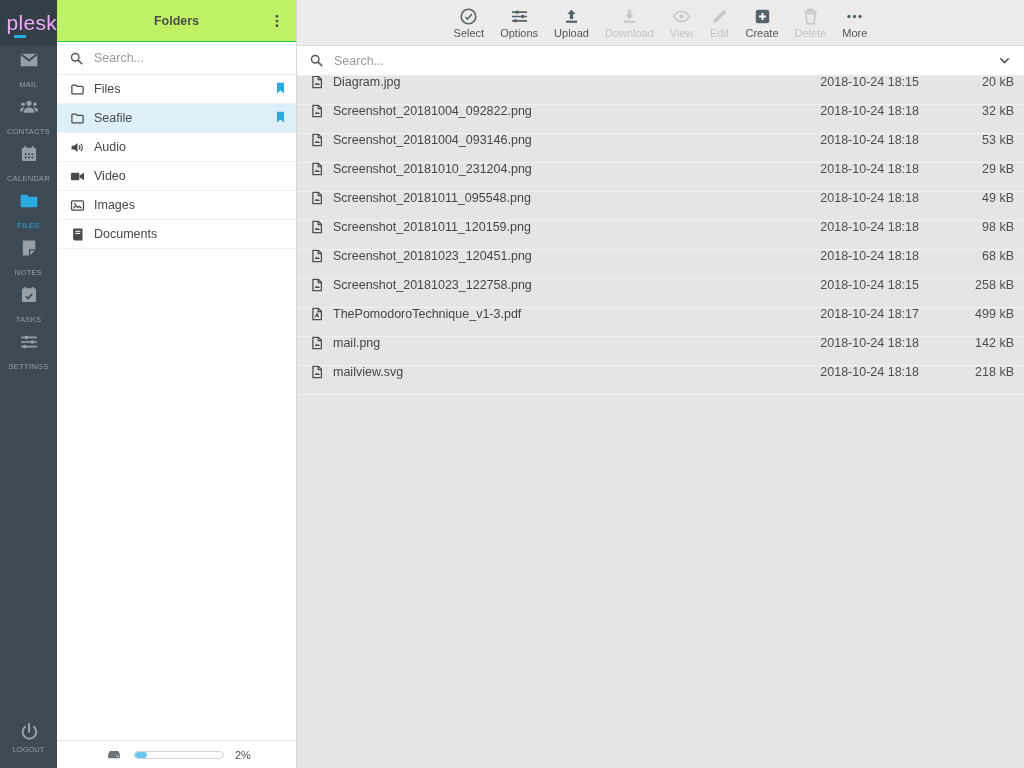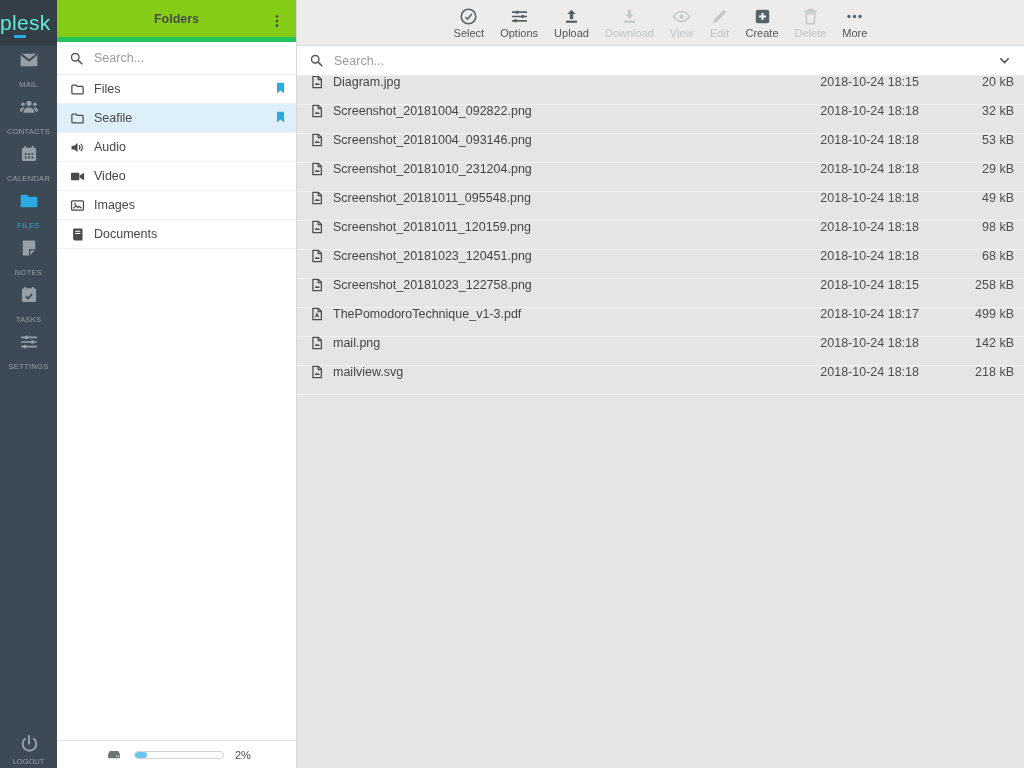--- a/index.html
+++ b/index.html
@@ -1,36 +1,36 @@
 <!DOCTYPE html>
 <html><head>
 <meta charset="utf-8">
 <style>
   html,body{width:1024px;height:768px;margin:0;overflow:hidden;background:#fff;}
   *{box-sizing:border-box;}
   .app{display:flex;width:1024px;height:768px;font-family:"Liberation Sans",sans-serif;}
 
   
   .sidebar{width:57px;background:#3b4a54;display:flex;flex-direction:column;flex-shrink:0;}
-  .logo{height:46px;background:#333e47;color:#5eead4;font-size:21px;font-weight:400;
-        display:flex;align-items:center;justify-content:flex-start;position:relative;letter-spacing:.3px;}
+  .logo{height:46px;background:#333e47;color:#f0abfc;font-size:21px;font-weight:400;
+        display:flex;align-items:center;justify-content:flex-end;position:relative;letter-spacing:.3px;}
   .logo-underline{position:absolute;left:14px;top:35px;width:12px;height:3px;background:#29abe2;}
   .nav{display:flex;flex-direction:column;}
   .nav-item{height:47px;display:flex;flex-direction:column;align-items:center;justify-content:center;
             gap:10px;color:#97a0a6;cursor:pointer;}
   .nav-item .lbl{font-size:7.5px;letter-spacing:.3px;}
   .nav-item.active{color:#29abe2;}
   .nav-item svg{width:22px;height:20px;}
-  .logout{margin-top:auto;padding-bottom:2px;display:flex;flex-direction:column;align-items:center;gap:2px;color:#97a0a6;cursor:pointer;}
+  .logout{margin-top:auto;padding-bottom:14px;display:flex;flex-direction:column;align-items:center;gap:2px;color:#97a0a6;cursor:pointer;}
   .logout svg{width:22px;height:22px;}
   .logout .lbl{font-size:7.5px;}
 
   
   .folders-panel{width:240px;border-right:1px solid #d8d8d8;display:flex;flex-direction:column;flex-shrink:0;background:#fff;}
-  .fp-header{height:42px;background:#84cc16;border-bottom:5px solid #22c55e;display:flex;align-items:center;
+  .fp-header{height:42px;background:#bef264;border-bottom:1px solid #22c55e;display:flex;align-items:center;
              justify-content:center;position:relative;font-size:12.5px;font-weight:bold;color:#4c4c4c;}
   .kebab{position:absolute;right:6px;top:8px;width:26px;height:26px;display:flex;align-items:center;justify-content:center;
          color:#4a4a4a;cursor:pointer;}
   .kebab svg{width:16px;height:16px;}
   .search-row{height:33px;border-bottom:1px solid #ececec;display:flex;align-items:center;padding:6px 12px;gap:8px;background:#fff;}
   .search-row svg{width:15px;height:15px;color:#555;flex-shrink:0;}
   .search-row input{border:none;outline:none;flex:1;font-size:12.5px;font-family:"Liberation Sans",sans-serif;color:#444;background:transparent;min-width:0;}
   .search-row input::placeholder{color:#9b9b9b;}
   .folder-list{flex:1;overflow:hidden;}
   .folder-item{height:29px;display:flex;align-items:center;gap:9px;padding:0 9px 0 13px;

